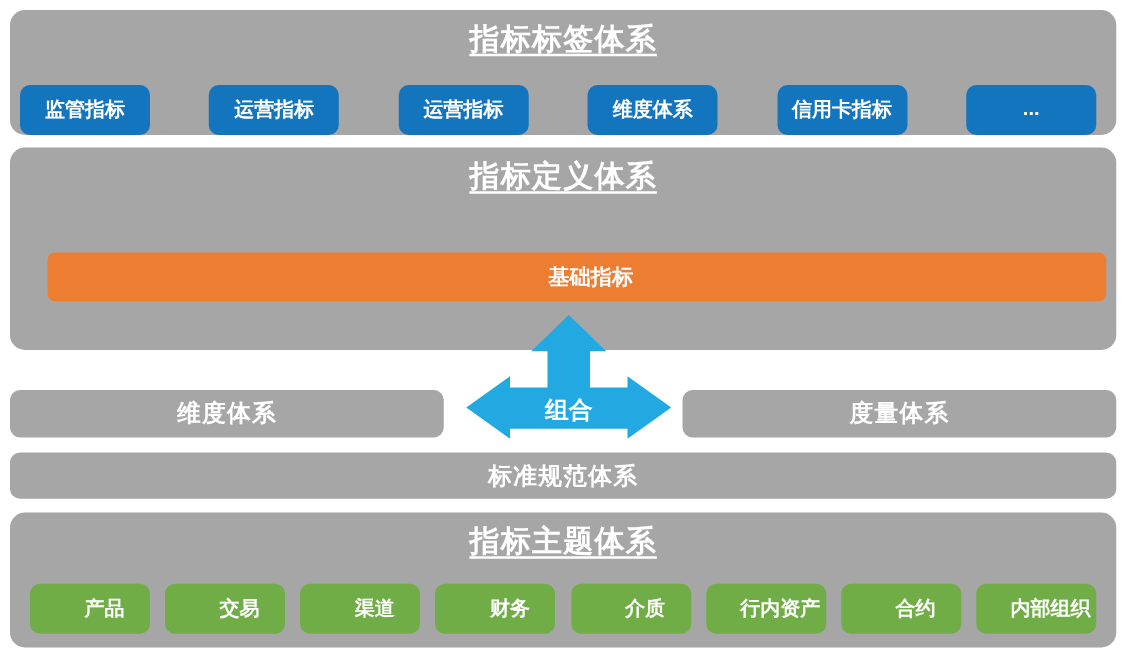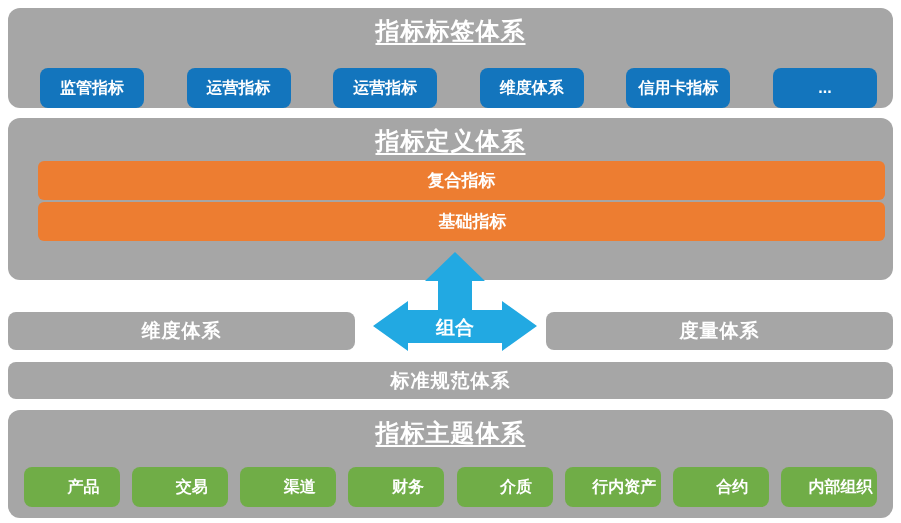--- a/index.html
+++ b/index.html
@@ -20,21 +20,21 @@
   }
   .panel-title span {
     text-decoration: underline;
     text-decoration-thickness: 2px;
     text-underline-offset: 4px;
   }
 
   
   .panel-tags { left: 8px; top: 8px; width: 885px; height: 100px; }
   .tag-row {
-    position: absolute; left: 32px; right: 16px; top: 60px; height: 40px;
+    position: absolute; left: 8px; right: 16px; top: 60px; height: 40px;
     display: flex; justify-content: space-between; align-items: flex-start;
   }
   .chip {
     height: 40px; border-radius: 8px; background: #1375bd;
     color: #ffffff; font-size: 16px; font-weight: bold;
     display: flex; align-items: center; justify-content: center;
   }
   .chip.blue { width: 104px; }
 
   
@@ -95,21 +95,20 @@
       <div class="chip blue">维度体系</div>
       <div class="chip blue">信用卡指标</div>
       <div class="chip blue">...</div>
     </div>
   </div>
 
   <div class="panel panel-def">
     <div class="panel-title">
       <span>指标定义体系</span>
     </div>
-    <div class="orange-bar bar1">复合指标</div>
     <div class="orange-bar bar2">基础指标</div>
   </div>
 
   <svg class="combine-arrow" viewBox="0 0 174 104" xmlns="http://www.w3.org/2000/svg">
     <polygon fill="#22a9e2" points="87,3 117,32 104,32 104,61 134,61 134,52 169,77 134,102 134,94 40,94 40,102 5,77 40,52 40,61 70,61 70,32 57,32"></polygon>
     <text x="87" y="85" text-anchor="middle">组合</text>
   </svg>
 
   <div class="mid-block mid-left">维度体系</div>
   <div class="mid-block mid-right">度量体系</div>

